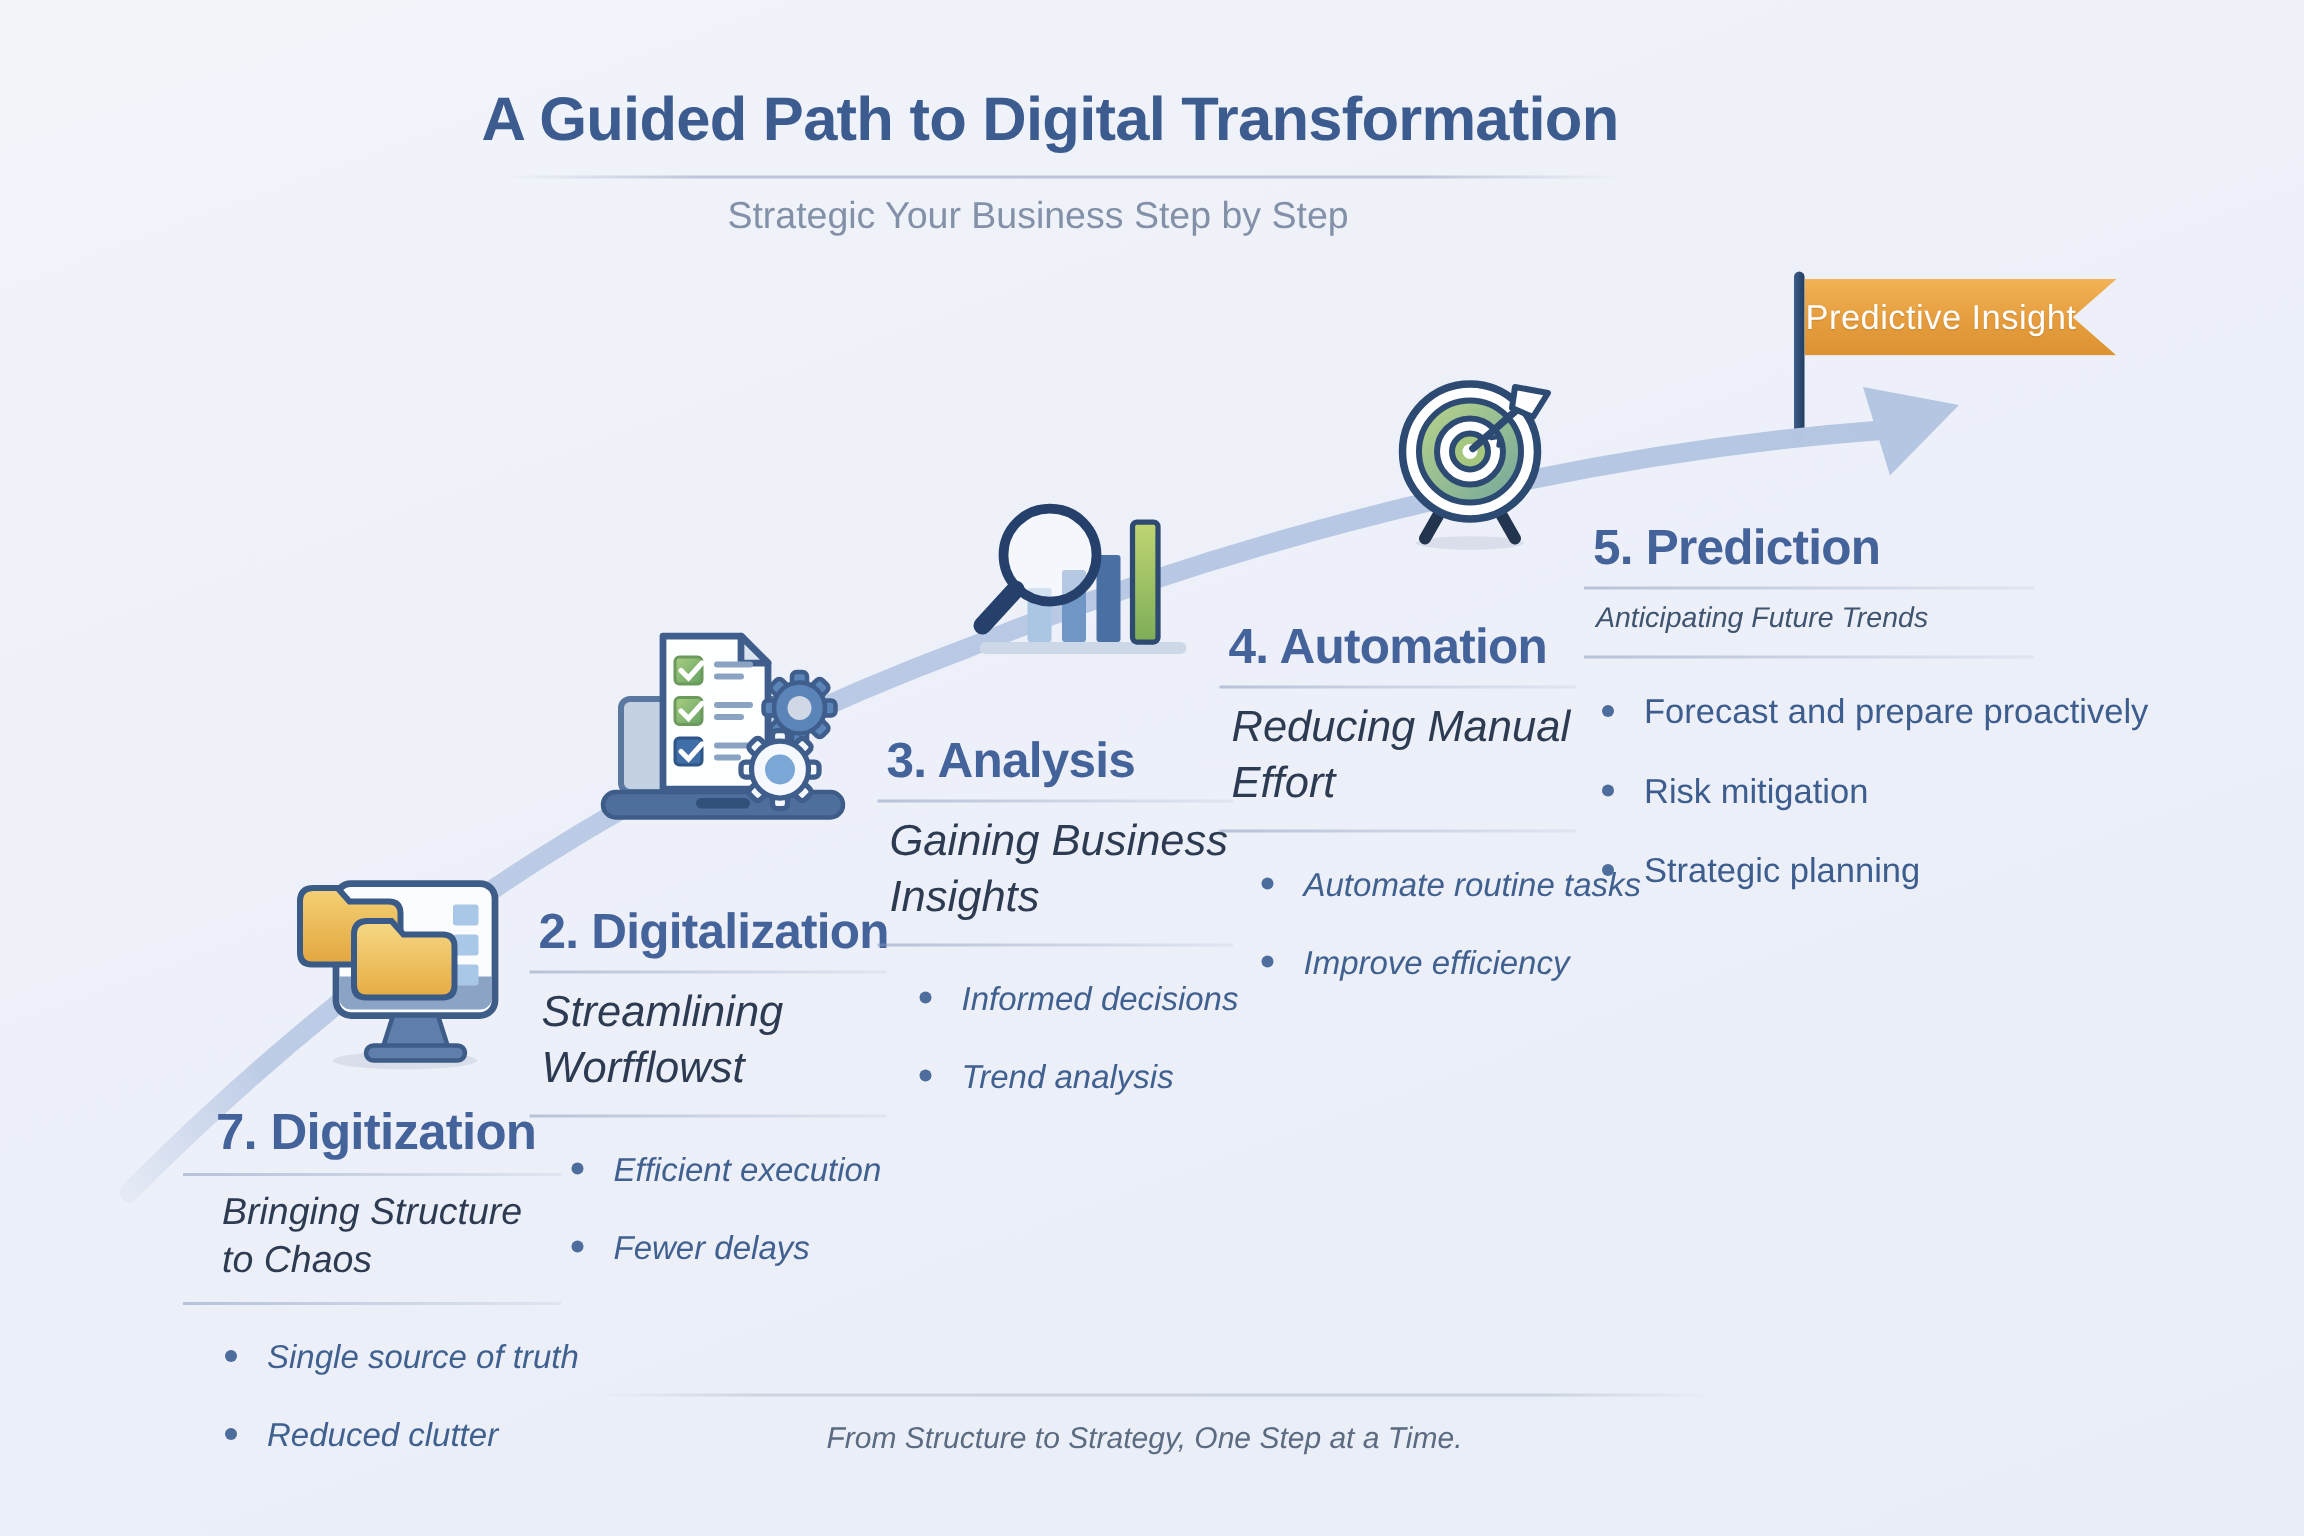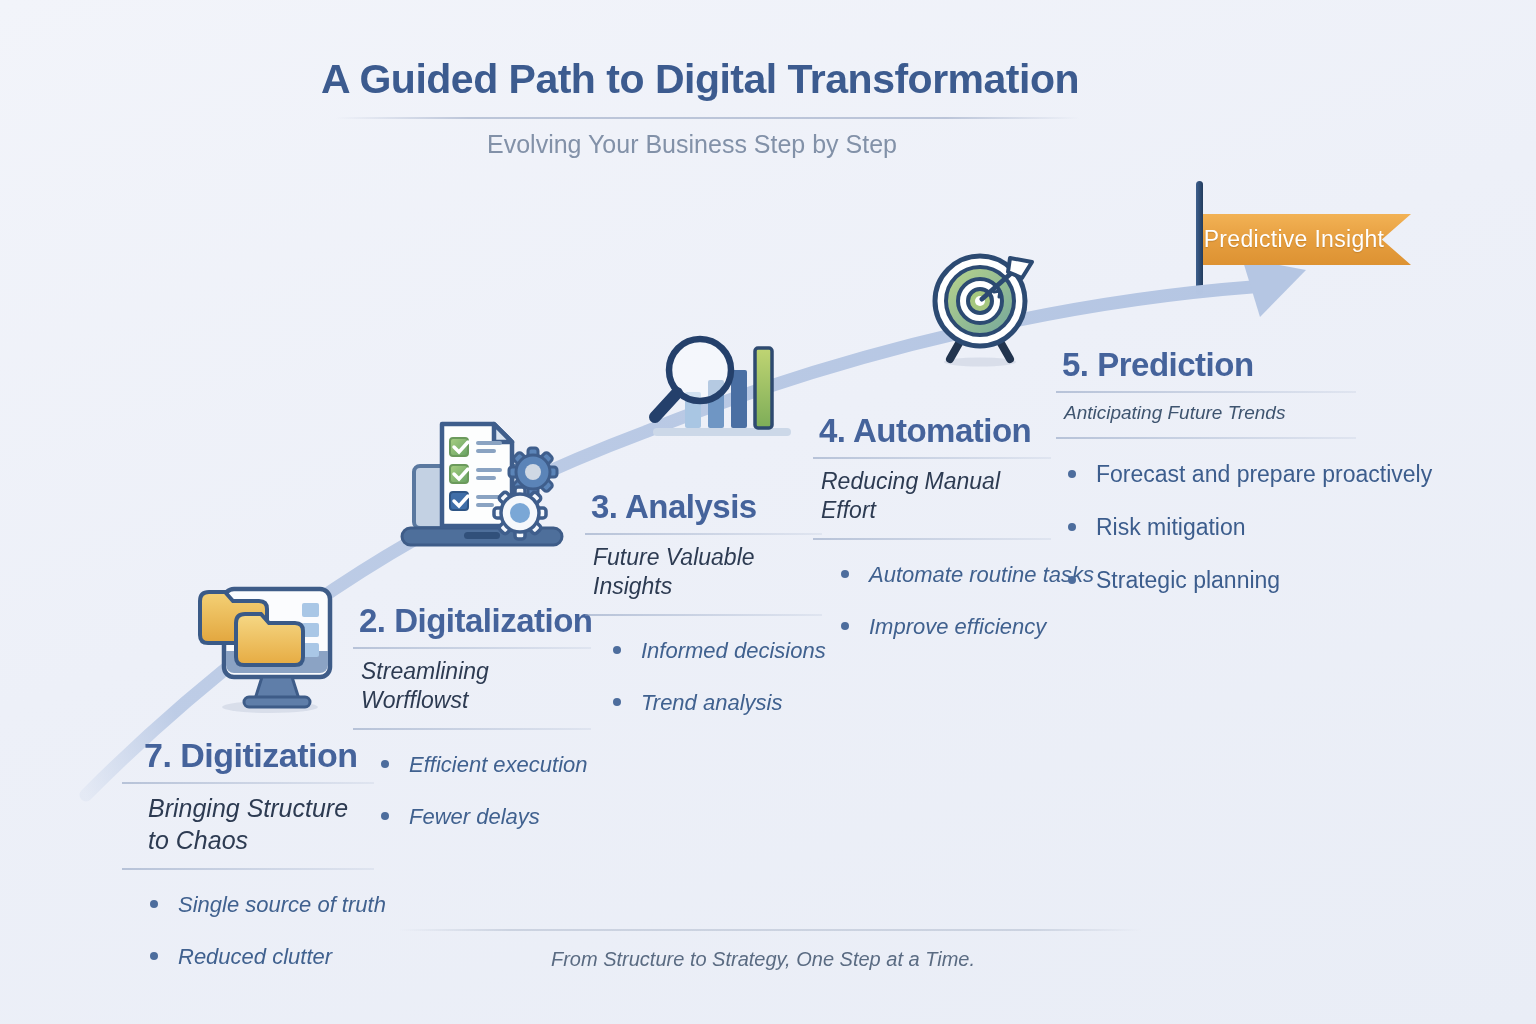--- a/index.html
+++ b/index.html
@@ -25,21 +25,21 @@
   }
   
   .flag-pole{
     left:1196px;top:181px;width:7px;height:114px;border-radius:4px;
     background:linear-gradient(90deg,#3d5f8d,#223c5e);z-index:1;
   }
   .flag-banner{
     left:1203px;top:186px;width:208px;height:51px;z-index:4;
     background:linear-gradient(180deg,#f2b255 0%,#e59d3e 55%,#dd9232 100%);
     clip-path:polygon(0 0,100% 0,86% 50%,100% 100%,0 100%);
-    display:flex;align-items:center;justify-content:center;margin-top:28px;
+    display:flex;align-items:center;justify-content:center;
   }
   .flag-label{
     color:var(--banner-text,#ffffff);font-size:23px;letter-spacing:.3px;
     padding-right:26px;text-shadow:0 1px 1px rgba(140,90,20,.35);
   }
   
   .curve-svg{left:0;top:0;z-index:2;}
   
   .icon{z-index:3;}
   
@@ -47,21 +47,21 @@
   .step-heading{
     font-size:33px;font-weight:700;letter-spacing:-0.5px;
     color:var(--heading-blue,#45639b);margin:0 0 0 6px;white-space:nowrap;
   }
   .step-1 .step-heading{font-size:34px;margin-left:22px;}
   .heading-rule,.tagline-rule{
     height:2px;border:none;margin:7px 0 8px;
     background:linear-gradient(90deg,rgba(130,150,185,.5),rgba(130,150,185,.12));
   }
   .step-tagline{
-    font-size:23px;font-style:italic;color:var(--dark-text,#2d3b52);
+    font-size:29px;font-style:italic;color:var(--dark-text,#2d3b52);
     line-height:1.28;margin:2px 0 0 8px;
   }
   .step-1 .step-tagline{font-size:25px;margin-left:26px;}
   .step-5 .step-tagline{font-size:19px;color:#3e546f;white-space:nowrap;}
   .tagline-rule{margin:12px 0 0;}
   .bullets{list-style:none;margin:22px 0 0;padding:0 0 0 28px;}
   .step-5 .bullets{padding-left:12px;}
   .bullets li{
     display:flex;align-items:baseline;gap:20px;margin-bottom:26px;
     font-size:22px;font-style:italic;color:var(--steel-text,#40618f);white-space:nowrap;
@@ -81,21 +81,21 @@
     font-size:20px;font-style:italic;color:var(--footer-gray,#5a6b82);
   }
 </style>
 </head>
 <body>
 
 <div class="canvas">
 
   <div class="abs title">A Guided Path to Digital Transformation</div>
   <div class="abs title-rule"></div>
-  <div class="abs subtitle">Evolving Your Business Step by Step</div>
+  <div class="abs subtitle">Strategic Your Business Step by Step</div>
 
   <div class="abs flag-pole"></div>
 
   <svg class="abs curve-svg" width="1536" height="1024" viewBox="0 0 1536 1024">
     <defs>
       <linearGradient id="fade" gradientUnits="userSpaceOnUse" x1="86" y1="795" x2="1252" y2="287">
         <stop offset="0" stop-color="#b5c6e3" stop-opacity="0.15"></stop>
         <stop offset="0.09" stop-color="#b5c6e3" stop-opacity="0.85"></stop>
         <stop offset="1" stop-color="#b5c6e3"></stop>
       </linearGradient>
@@ -260,21 +260,21 @@
       <li>
           <span class="dot"></span>
           <span>Fewer delays</span>
         </li>
     </ul>
   </div>
 
   <div class="abs step step-3" style="left:585px;top:488px;width:237px">
     <div class="step-heading">3. Analysis</div>
     <div class="heading-rule"></div>
-    <div class="step-tagline">Future Valuable Insights</div>
+    <div class="step-tagline">Gaining Business Insights</div>
     <div class="tagline-rule"></div>
     <ul class="bullets">
       <li>
           <span class="dot"></span>
           <span>Informed decisions</span>
         </li>
       <li>
           <span class="dot"></span>
           <span>Trend analysis</span>
         </li>

